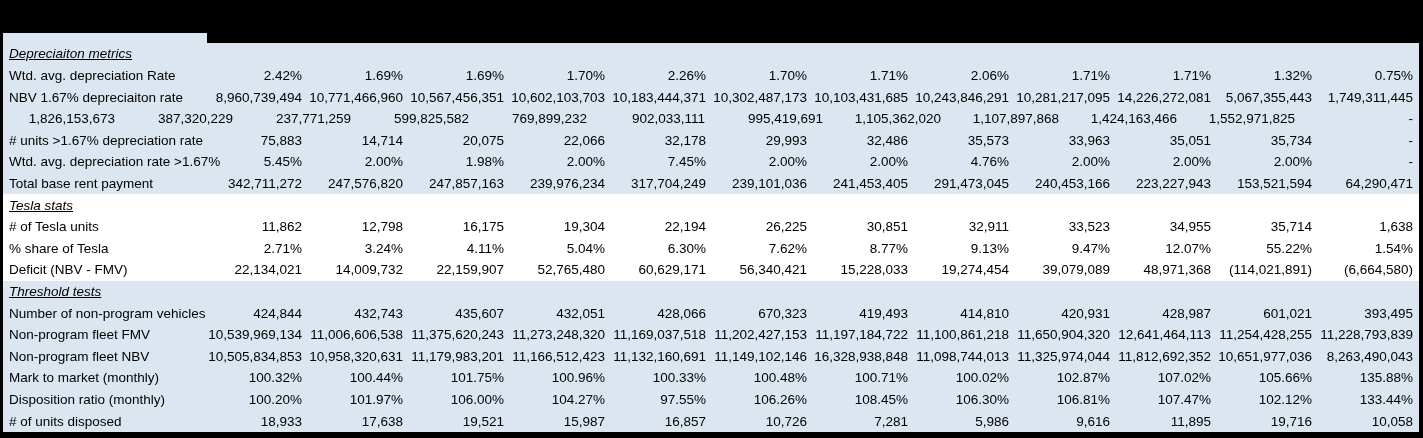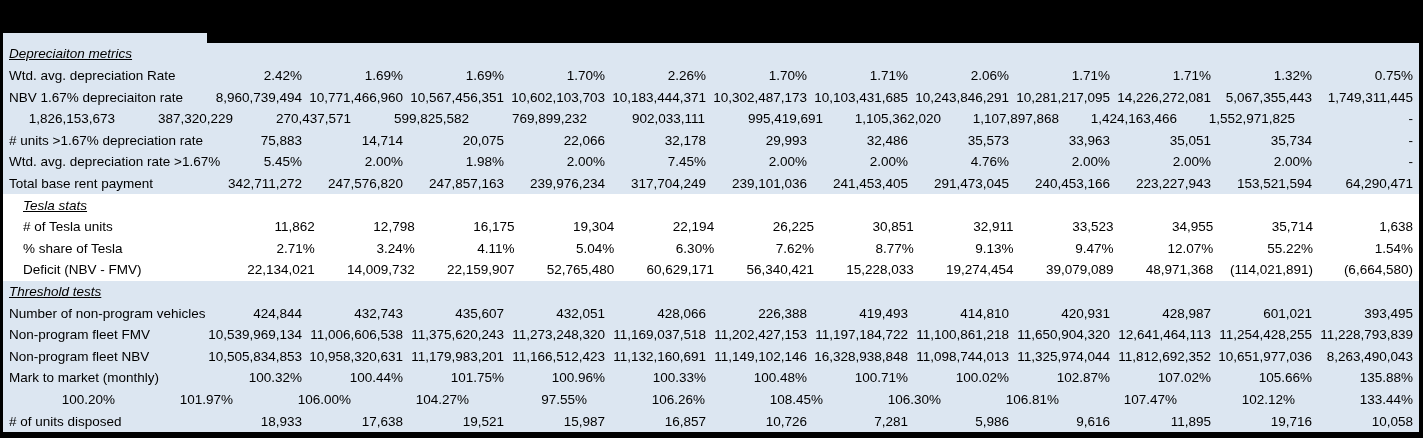--- a/index.html
+++ b/index.html
@@ -17,21 +17,21 @@
     overflow:hidden;
   }
   .top-band{height:43px;background:#000;}
   .label-notch{
     position:absolute;left:0;top:33px;width:204px;height:10px;
     background:var(--section-blue,#dce6f1);
   }
   .rows{display:flex;flex-direction:column;height:389px;}
   .row{flex:1;display:flex;align-items:center;}
   .row.s-blue{background:var(--section-blue,#dce6f1);}
-  .row.s-white{background:#ffffff;padding-left:14px;}
+  .row.s-white{background:#ffffff;}
   .cell{white-space:nowrap;}
   .cell.label{width:204px;flex:0 0 204px;padding-left:6px;box-sizing:border-box;overflow:visible;}
   .cell.num{flex:1 1 0;text-align:right;padding-right:6px;box-sizing:border-box;}
   .section-title{font-style:italic;text-decoration:underline;}
 </style>
 </head>
 <body>
 
 <div class="sheet">
   <div class="top-band"></div>
@@ -78,21 +78,21 @@
         <div class="cell num">10,103,431,685</div>
         <div class="cell num">10,243,846,291</div>
         <div class="cell num">10,281,217,095</div>
         <div class="cell num">14,226,272,081</div>
         <div class="cell num">5,067,355,443</div>
         <div class="cell num">1,749,311,445</div>
       </div>
       <div class="row s-blue">
         <div class="cell num">1,826,153,673</div>
         <div class="cell num">387,320,229</div>
-        <div class="cell num">270,437,571</div>
+        <div class="cell num">237,771,259</div>
         <div class="cell num">599,825,582</div>
         <div class="cell num">769,899,232</div>
         <div class="cell num">902,033,111</div>
         <div class="cell num">995,419,691</div>
         <div class="cell num">1,105,362,020</div>
         <div class="cell num">1,107,897,868</div>
         <div class="cell num">1,424,163,466</div>
         <div class="cell num">1,552,971,825</div>
         <div class="cell num">-</div>
       </div>
@@ -216,21 +216,21 @@
         <div class="cell num"></div>
         <div class="cell num"></div>
       </div>
       <div class="row s-blue">
         <div class="cell label">Number of non-program vehicles</div>
         <div class="cell num">424,844</div>
         <div class="cell num">432,743</div>
         <div class="cell num">435,607</div>
         <div class="cell num">432,051</div>
         <div class="cell num">428,066</div>
-        <div class="cell num">226,388</div>
+        <div class="cell num">670,323</div>
         <div class="cell num">419,493</div>
         <div class="cell num">414,810</div>
         <div class="cell num">420,931</div>
         <div class="cell num">428,987</div>
         <div class="cell num">601,021</div>
         <div class="cell num">393,495</div>
       </div>
       <div class="row s-blue">
         <div class="cell label">Non-program fleet FMV</div>
         <div class="cell num">10,539,969,134</div>
@@ -270,20 +270,21 @@
         <div class="cell num">100.33%</div>
         <div class="cell num">100.48%</div>
         <div class="cell num">100.71%</div>
         <div class="cell num">100.02%</div>
         <div class="cell num">102.87%</div>
         <div class="cell num">107.02%</div>
         <div class="cell num">105.66%</div>
         <div class="cell num">135.88%</div>
       </div>
       <div class="row s-blue">
+        <div class="cell label">Disposition ratio (monthly)</div>
         <div class="cell num">100.20%</div>
         <div class="cell num">101.97%</div>
         <div class="cell num">106.00%</div>
         <div class="cell num">104.27%</div>
         <div class="cell num">97.55%</div>
         <div class="cell num">106.26%</div>
         <div class="cell num">108.45%</div>
         <div class="cell num">106.30%</div>
         <div class="cell num">106.81%</div>
         <div class="cell num">107.47%</div>

